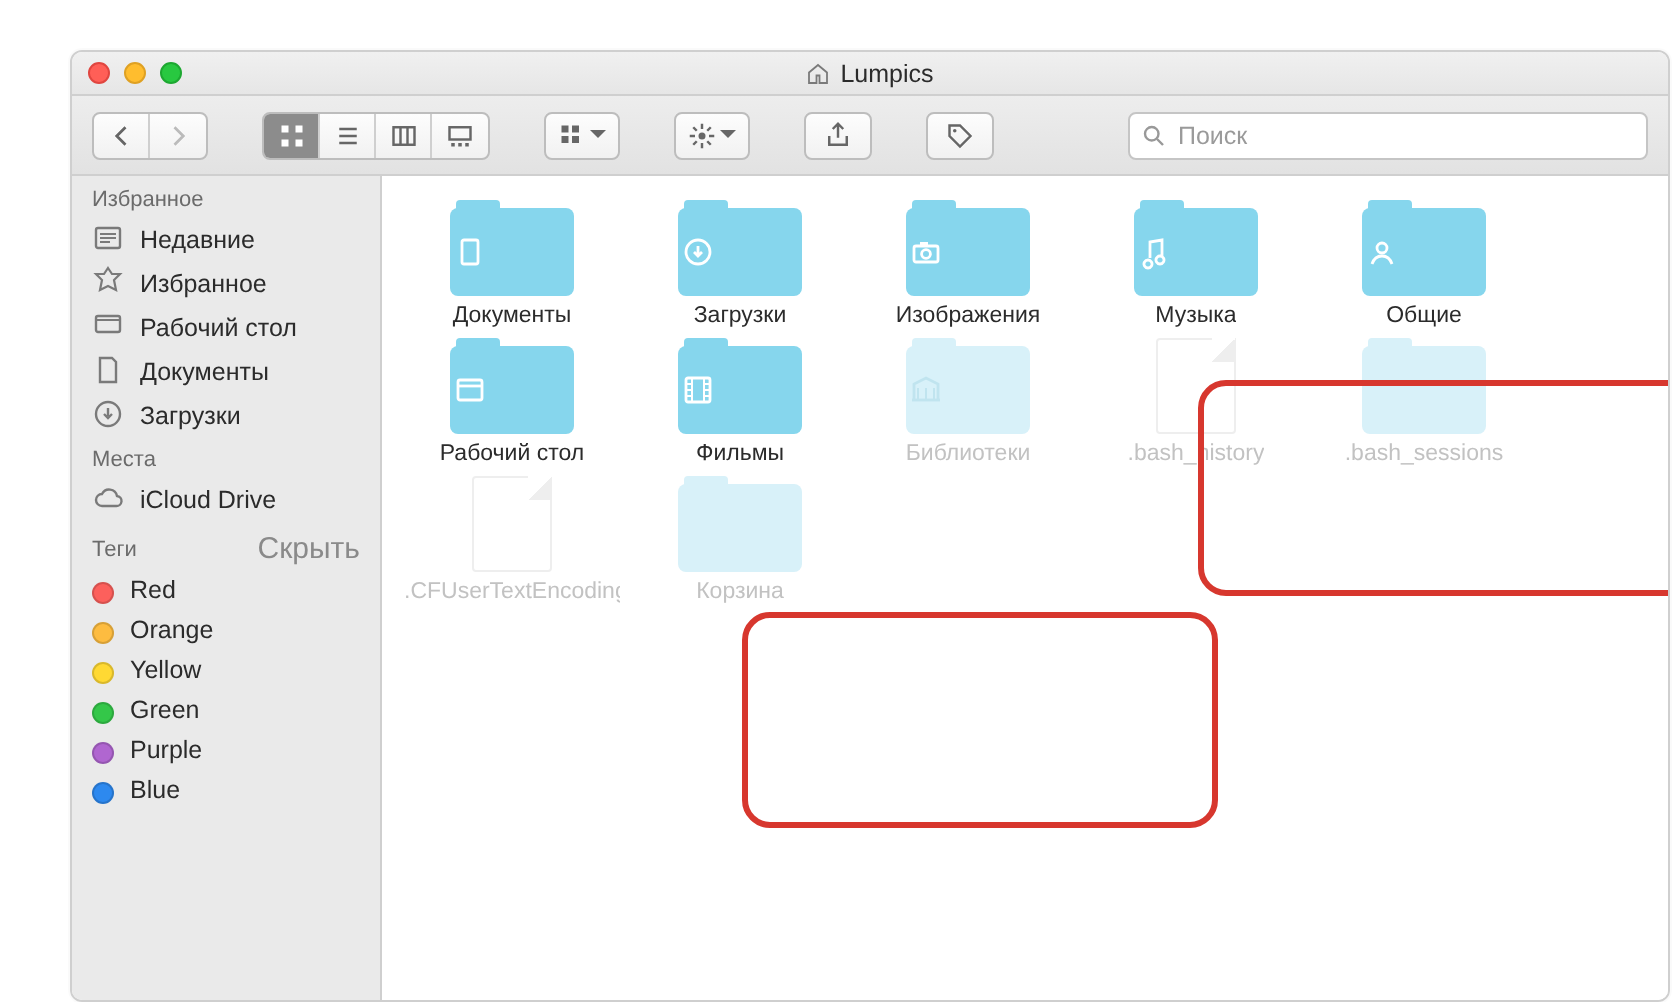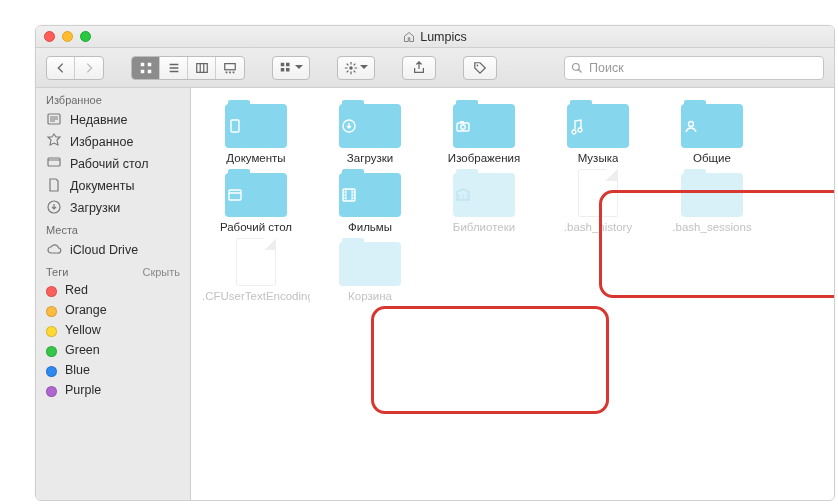--- a/index.html
+++ b/index.html
@@ -43,21 +43,21 @@
 .sq{width:14px;height:14px;}
 .icon-btn{height:24px;min-width:34px;display:inline-flex;align-items:center;justify-content:center;border:1px solid #bdbdbd;border-radius:4px;background:linear-gradient(#fdfdfd,#f1f1f1);color:#555;gap:2px;padding:0 6px;}
 .search{flex:1;max-width:260px;margin-left:auto;}
 .search-box{width:100%;height:24px;border:1px solid #c5c5c5;border-radius:4px;background:#fff;font-size:12.5px;display:flex;align-items:center;gap:6px;padding:0 6px;color:var(--text-light);}
 
 .body{flex:1;display:flex;overflow:hidden;}
 .sidebar{width:155px;background:var(--sidebar);border-right:1px solid var(--border);font-size:12.5px;overflow-y:auto;}
 .sidebar::-webkit-scrollbar{width:14px;}
 .sidebar::-webkit-scrollbar-thumb{background:#c0c0c0;border-radius:10px;border:3px solid var(--sidebar);}
 .sb-head{color:var(--text-muted);font-size:11px;padding:6px 10px 2px;display:flex;justify-content:space-between;align-items:center;}
-.sb-head .hide{font-size:11px;color:#8a8a8a;}
+.sb-head .hide{font-size:15px;color:#8a8a8a;}
 .sb-item{display:flex;align-items:flex-end;gap:8px;padding:3px 10px;color:var(--text);}
 .sb-item svg,.sb-item .sb-ic{width:16px;height:16px;color:#7a7a7a;flex-shrink:0;}
 .tag-dot{width:11px;height:11px;border-radius:50%;border:1px solid rgba(0,0,0,.15);}
 
 .content{flex:1;background:#fff;padding:12px 10px;position:relative;}
 .grid{display:flex;flex-wrap:wrap;gap:4px 4px;align-content:flex-start;}
 .item{width:110px;display:flex;flex-direction:column;align-items:center;gap:4px;font-size:11.5px;color:var(--text);text-align:center;}
 .item.faded{color:var(--text-ghost);}
 .ficon{width:62px;height:48px;position:relative;}
 .folder{width:62px;height:44px;border-radius:4px;position:relative;margin-top:4px;}
@@ -273,26 +273,26 @@
         </div>
       <div class="sb-item">
           <span class="tag-dot" style="background:var(--tag-yellow)"></span>
           <span>Yellow</span>
         </div>
       <div class="sb-item">
           <span class="tag-dot" style="background:var(--tag-green)"></span>
           <span>Green</span>
         </div>
       <div class="sb-item">
+          <span class="tag-dot" style="background:var(--tag-purple)"></span>
+          <span>Purple</span>
+        </div>
+      <div class="sb-item">
           <span class="tag-dot" style="background:var(--tag-blue)"></span>
           <span>Blue</span>
-        </div>
-      <div class="sb-item">
-          <span class="tag-dot" style="background:var(--tag-purple)"></span>
-          <span>Purple</span>
         </div>
     </div>
 
     <div class="content">
       <div class="grid" id="item-grid">
           <div class="item">
             <div class="ficon">
               <div class="folder blue">
                 <div class="gly">
                   <svg width="20" height="20" viewBox="0 0 20 20">

